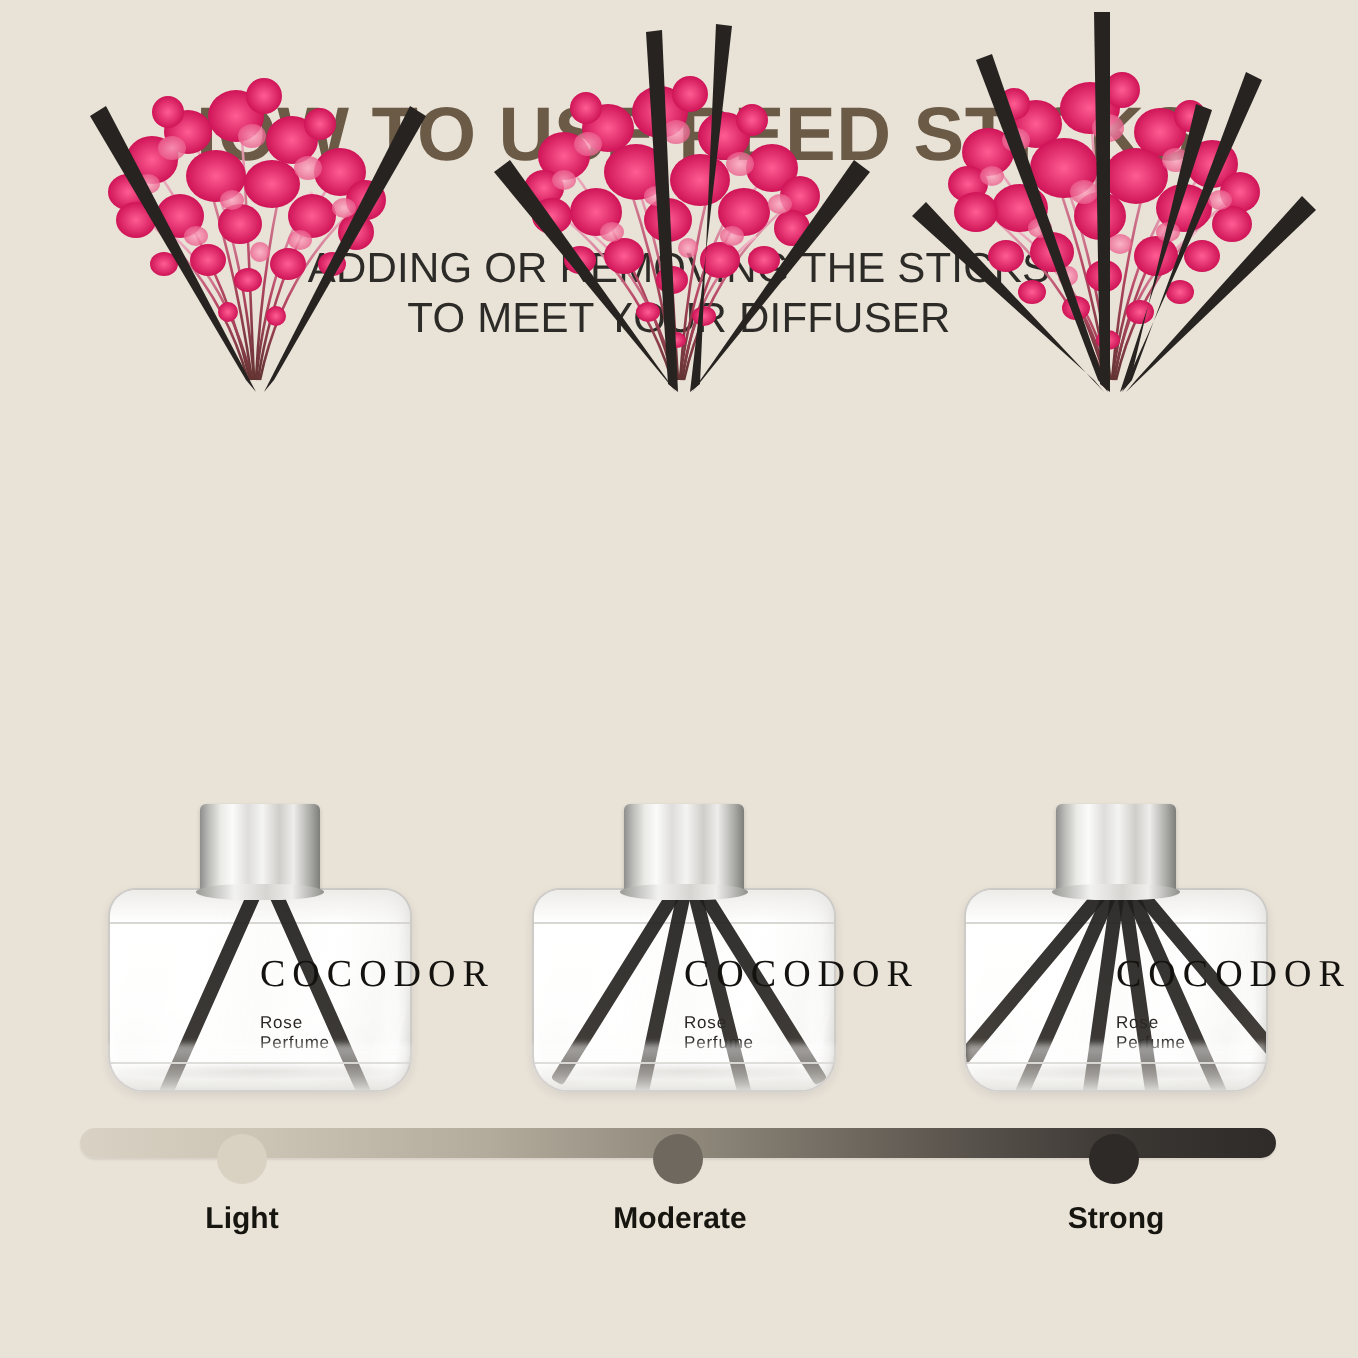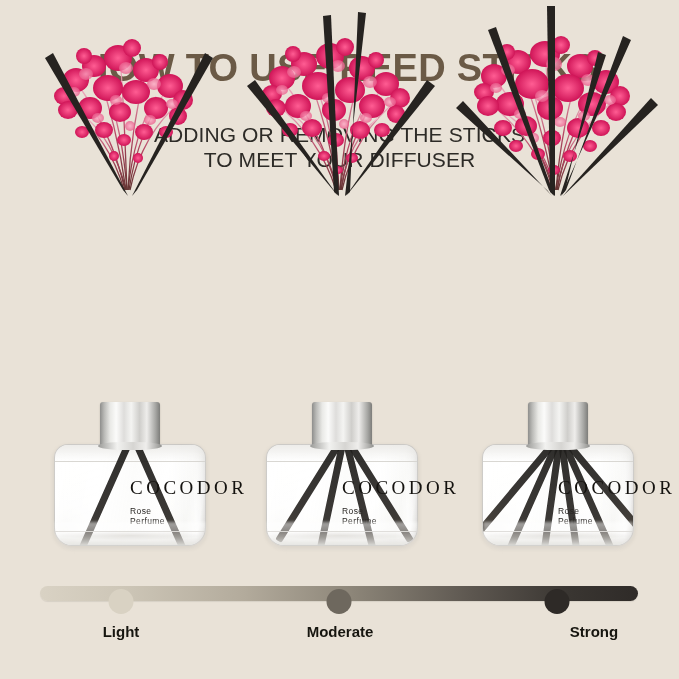--- a/index.html
+++ b/index.html
@@ -132,21 +132,21 @@
     z-index:2;
   }
   .shadow{
     position:absolute;left:50%;transform:translateX(-50%);
     width:146px;height:9px;border-radius:50%;
     background:radial-gradient(ellipse at center,rgba(120,110,95,.22),rgba(120,110,95,0) 72%);
     z-index:1;
   }
 
   
-  .slider-wrap{position:absolute;left:0;top:578px;width:679px;height:70px;}
+  .slider-wrap{position:absolute;left:0;top:556px;width:679px;height:70px;}
   .track{
     position:absolute;left:40px;top:8px;
     width:598px;height:15px;border-radius:8px;
     background:linear-gradient(90deg,#d9d2c4 0%,#cdc6b7 14%,#b3ab9c 34%,#8d8679 52%,#5d5750 72%,#3a3632 88%,#2f2b28 100%);
     box-shadow:0 1px 1px rgba(0,0,0,.08);
   }
   .knob{
     position:absolute;top:3px;
     width:25px;height:25px;border-radius:50%;
     transform:translateX(-50%);
@@ -473,16 +473,16 @@
   </div>
 
   <div class="slider-wrap">
     <div class="track">
       <div class="knob knob-1" style="left:13.6%;"></div>
       <div class="knob knob-2" style="left:50%;"></div>
       <div class="knob knob-3" style="left:86.4%;"></div>
     </div>
     <div class="tick-label" style="left:121px;">Light</div>
     <div class="tick-label" style="left:340px;">Moderate</div>
-    <div class="tick-label" style="left:558px;margin-left:36px;">Strong</div>
+    <div class="tick-label" style="left:558px;">Strong</div>
   </div>
 
 </div>
 
 </body></html>

